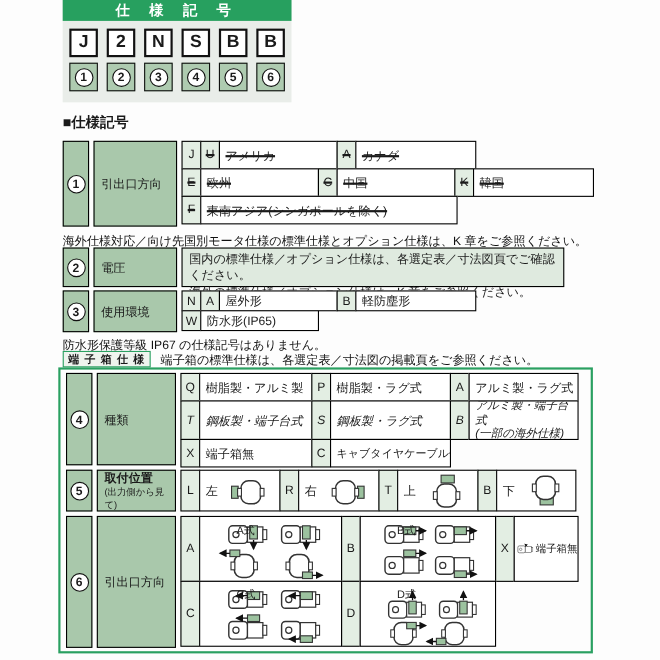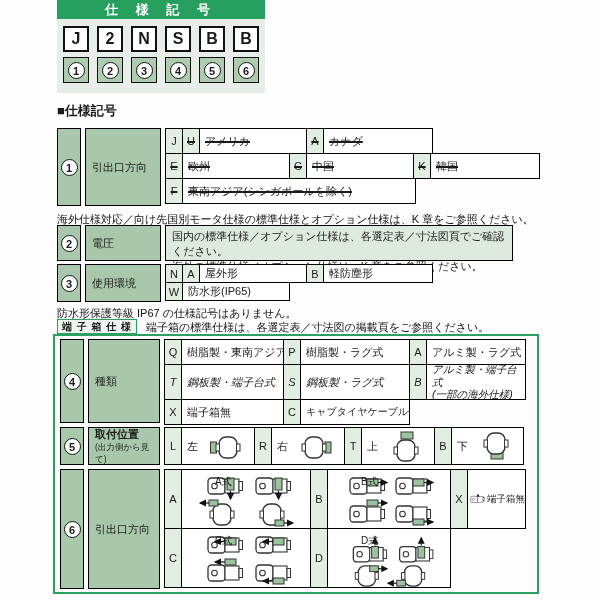--- a/index.html
+++ b/index.html
@@ -171,21 +171,21 @@
 
   <div class="abs green-box" style="left:53px;top:334px;width:486px;height:260px;"></div>
 
   <div class="abs bx numbox" style="left:60px;top:339px;height:84px;">
     <span class="circ">4</span>
   </div>
   <div class="abs bx labelbox" style="left:88px;top:339px;width:72px;height:84px;">種類</div>
   <div class="abs grid" style="left:164px;top:339px;">
     <div class="tr">
       <div class="td k h26 w18">Q</div>
-      <div class="td v h26 w103">樹脂製・東南アジア</div>
+      <div class="td v h26 w103">樹脂製・アルミ製</div>
       <div class="td k h26 w18">P</div>
       <div class="td v h26 w110">樹脂製・ラグ式</div>
       <div class="td k h26 w18">A</div>
       <div class="td v h26 w100">アルミ製・ラグ式</div>
     </div>
     <div class="tr">
       <div class="td k h32 w18">T</div>
       <div class="td v h32 w103">鋼板製・端子台式</div>
       <div class="td k h32 w18">S</div>
       <div class="td v h32 w110">鋼板製・ラグ式</div>

